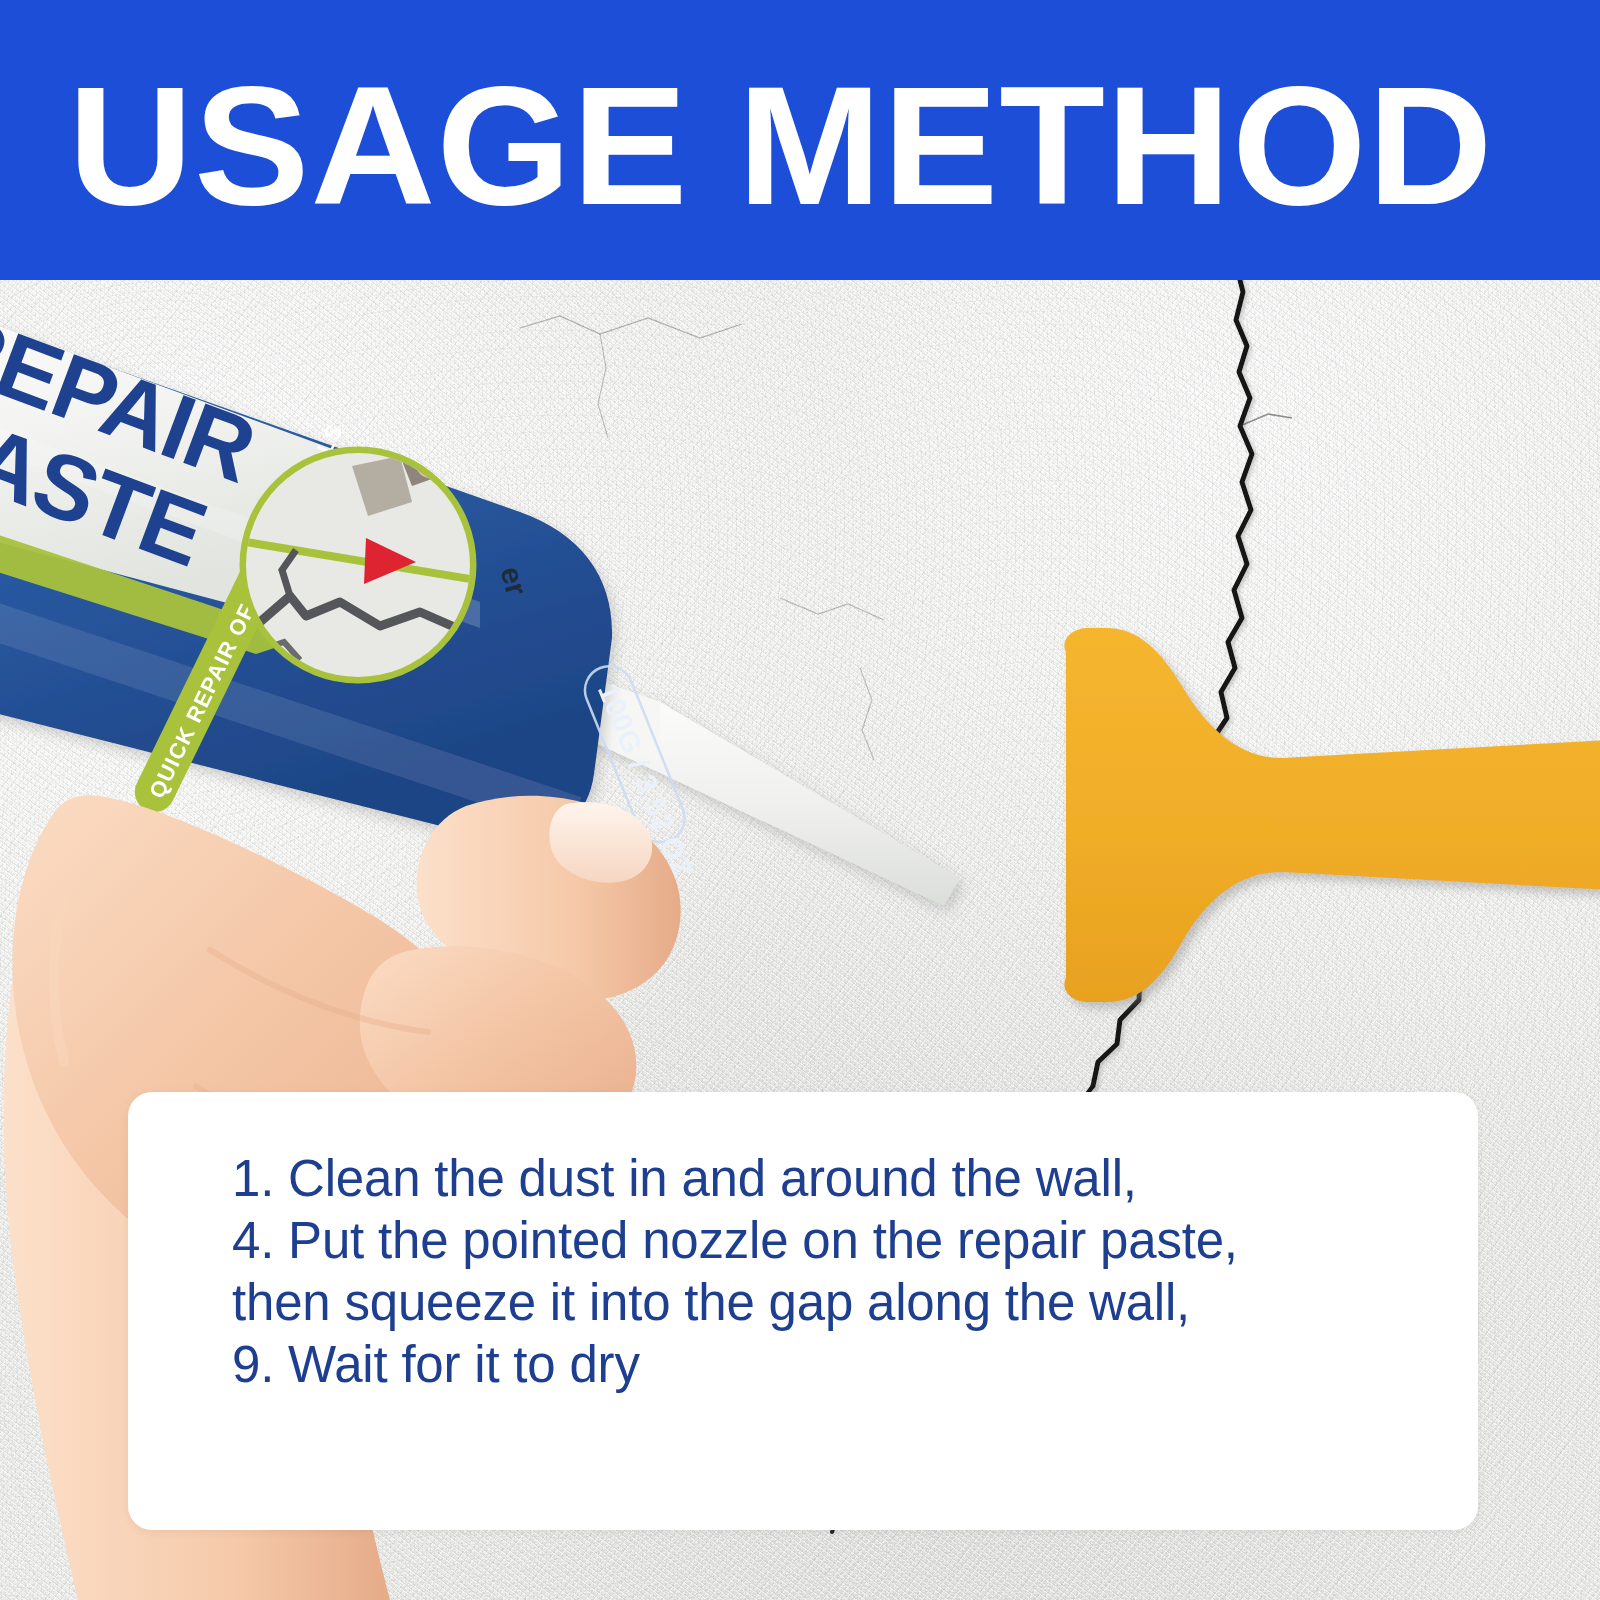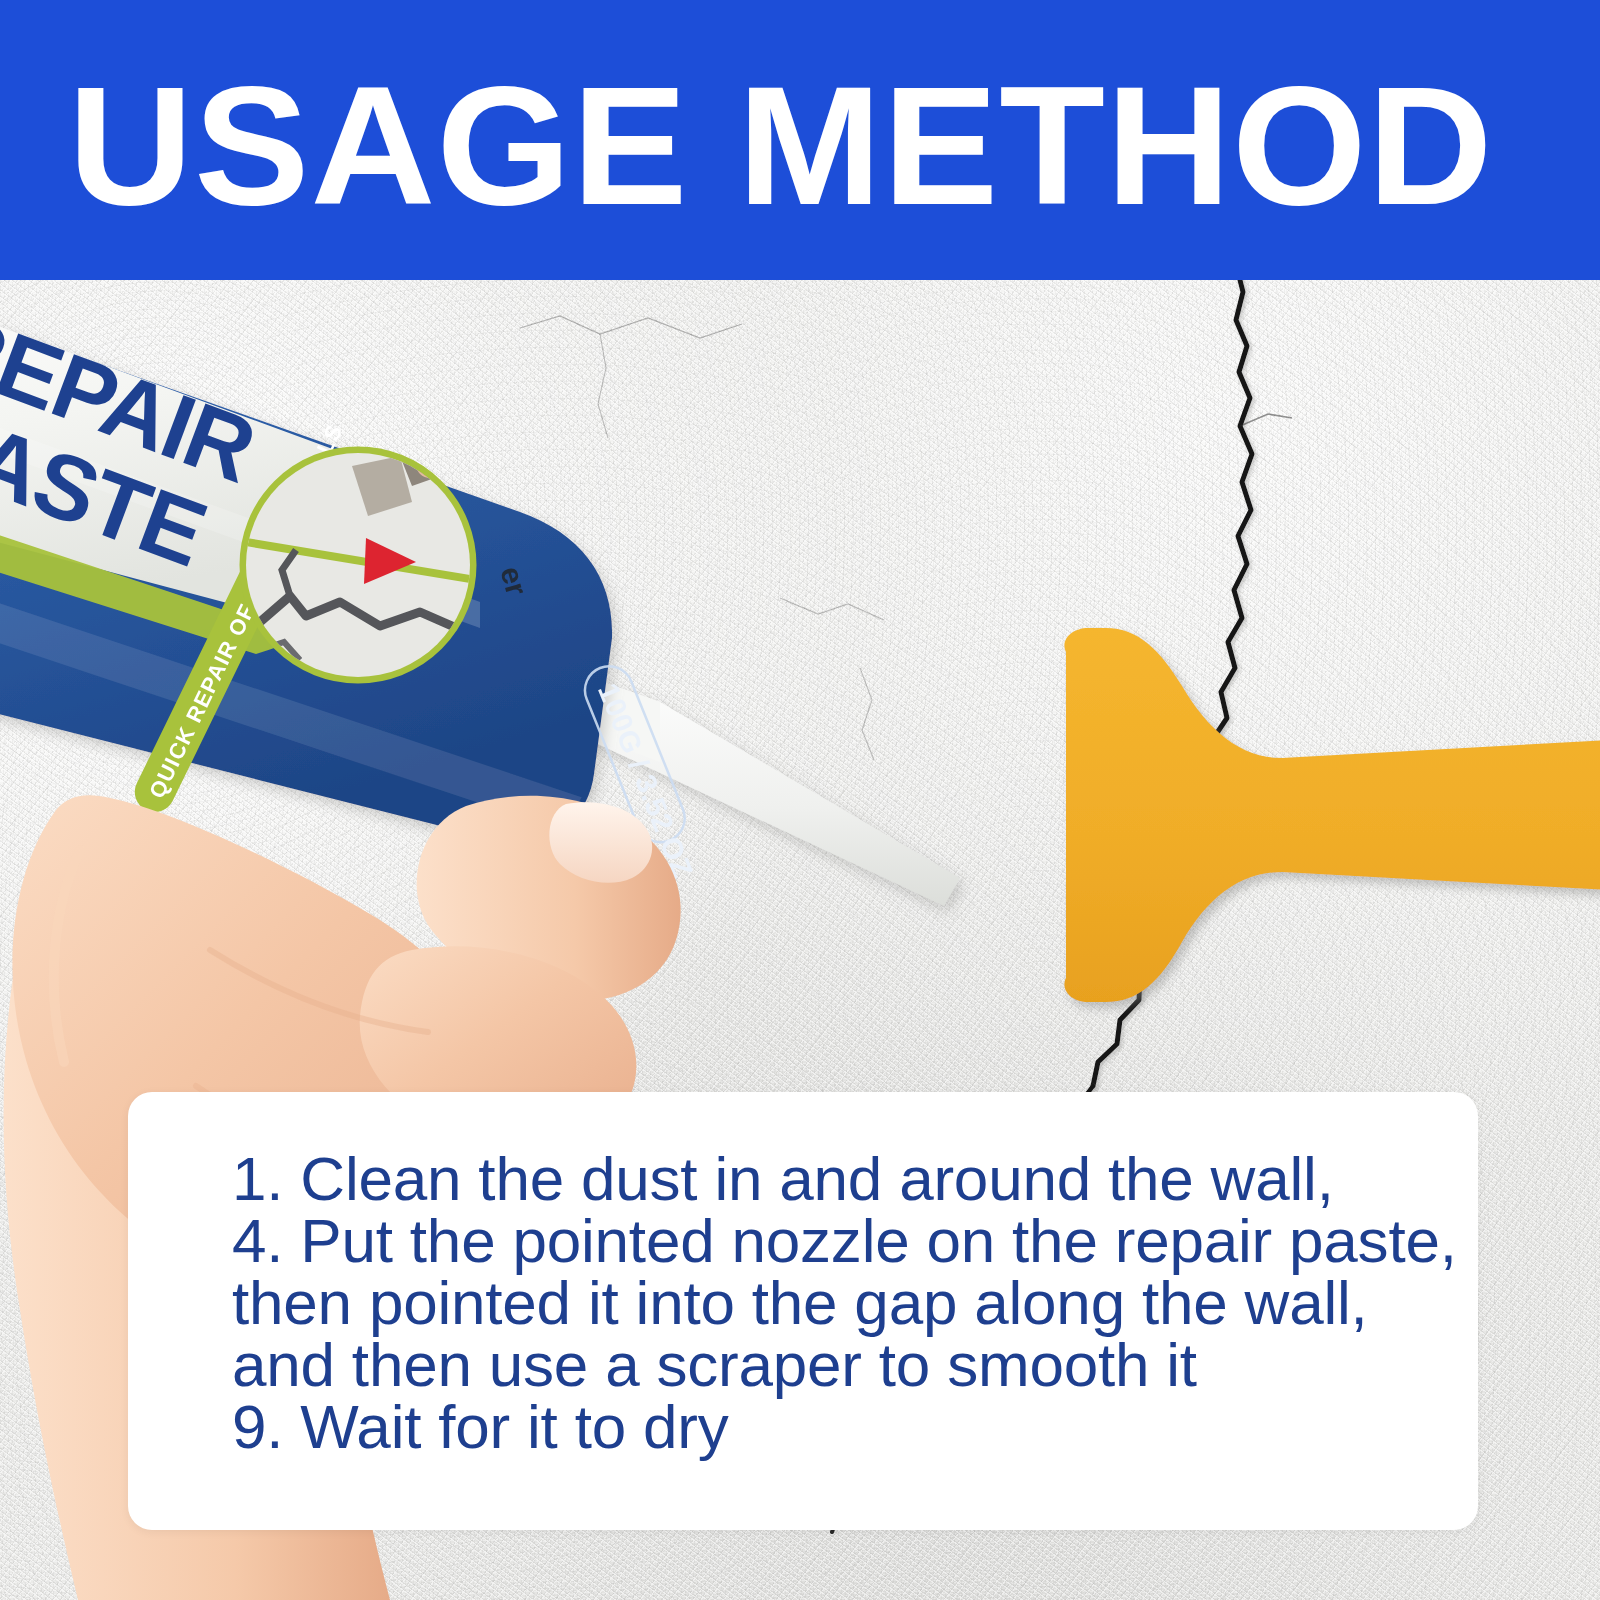--- a/index.html
+++ b/index.html
@@ -120,21 +120,21 @@
     z-index: 60;
     box-shadow: 0 2px 10px rgba(0,0,0,0.06);
   }
   .instruction-text {
     position: absolute;
     left: 104px;
     top: 56px;
     width: 1220px;
     color: #1E3F8F;
     font-family: "Liberation Sans", sans-serif;
-    font-size: 62px;
+    font-size: 51px;
     line-height: 62px;
     font-weight: normal;
     letter-spacing: -0.2px;
   }
   .instruction-line {
     white-space: nowrap;
   }
 </style>
 </head>
 <body>
@@ -334,19 +334,18 @@
   </svg>
 
   <div class="header-banner">
     <div class="header-title">USAGE METHOD</div>
   </div>
 
   <div class="instruction-card">
     <div class="instruction-text">
       <div class="instruction-line">1. Clean the dust in and around the wall,</div>
       <div class="instruction-line">4. Put the pointed nozzle on the repair paste,</div>
-      <div class="instruction-line">then pointed it into the gap along the wall,</div>
-      <div class="instruction-line">and then use a scraper to smooth it</div>
+      <div class="instruction-line">then squeeze it into the gap along the wall,</div>
       <div class="instruction-line">9. Wait for it to dry</div>
     </div>
   </div>
 
 </div>
 
 </body></html>

